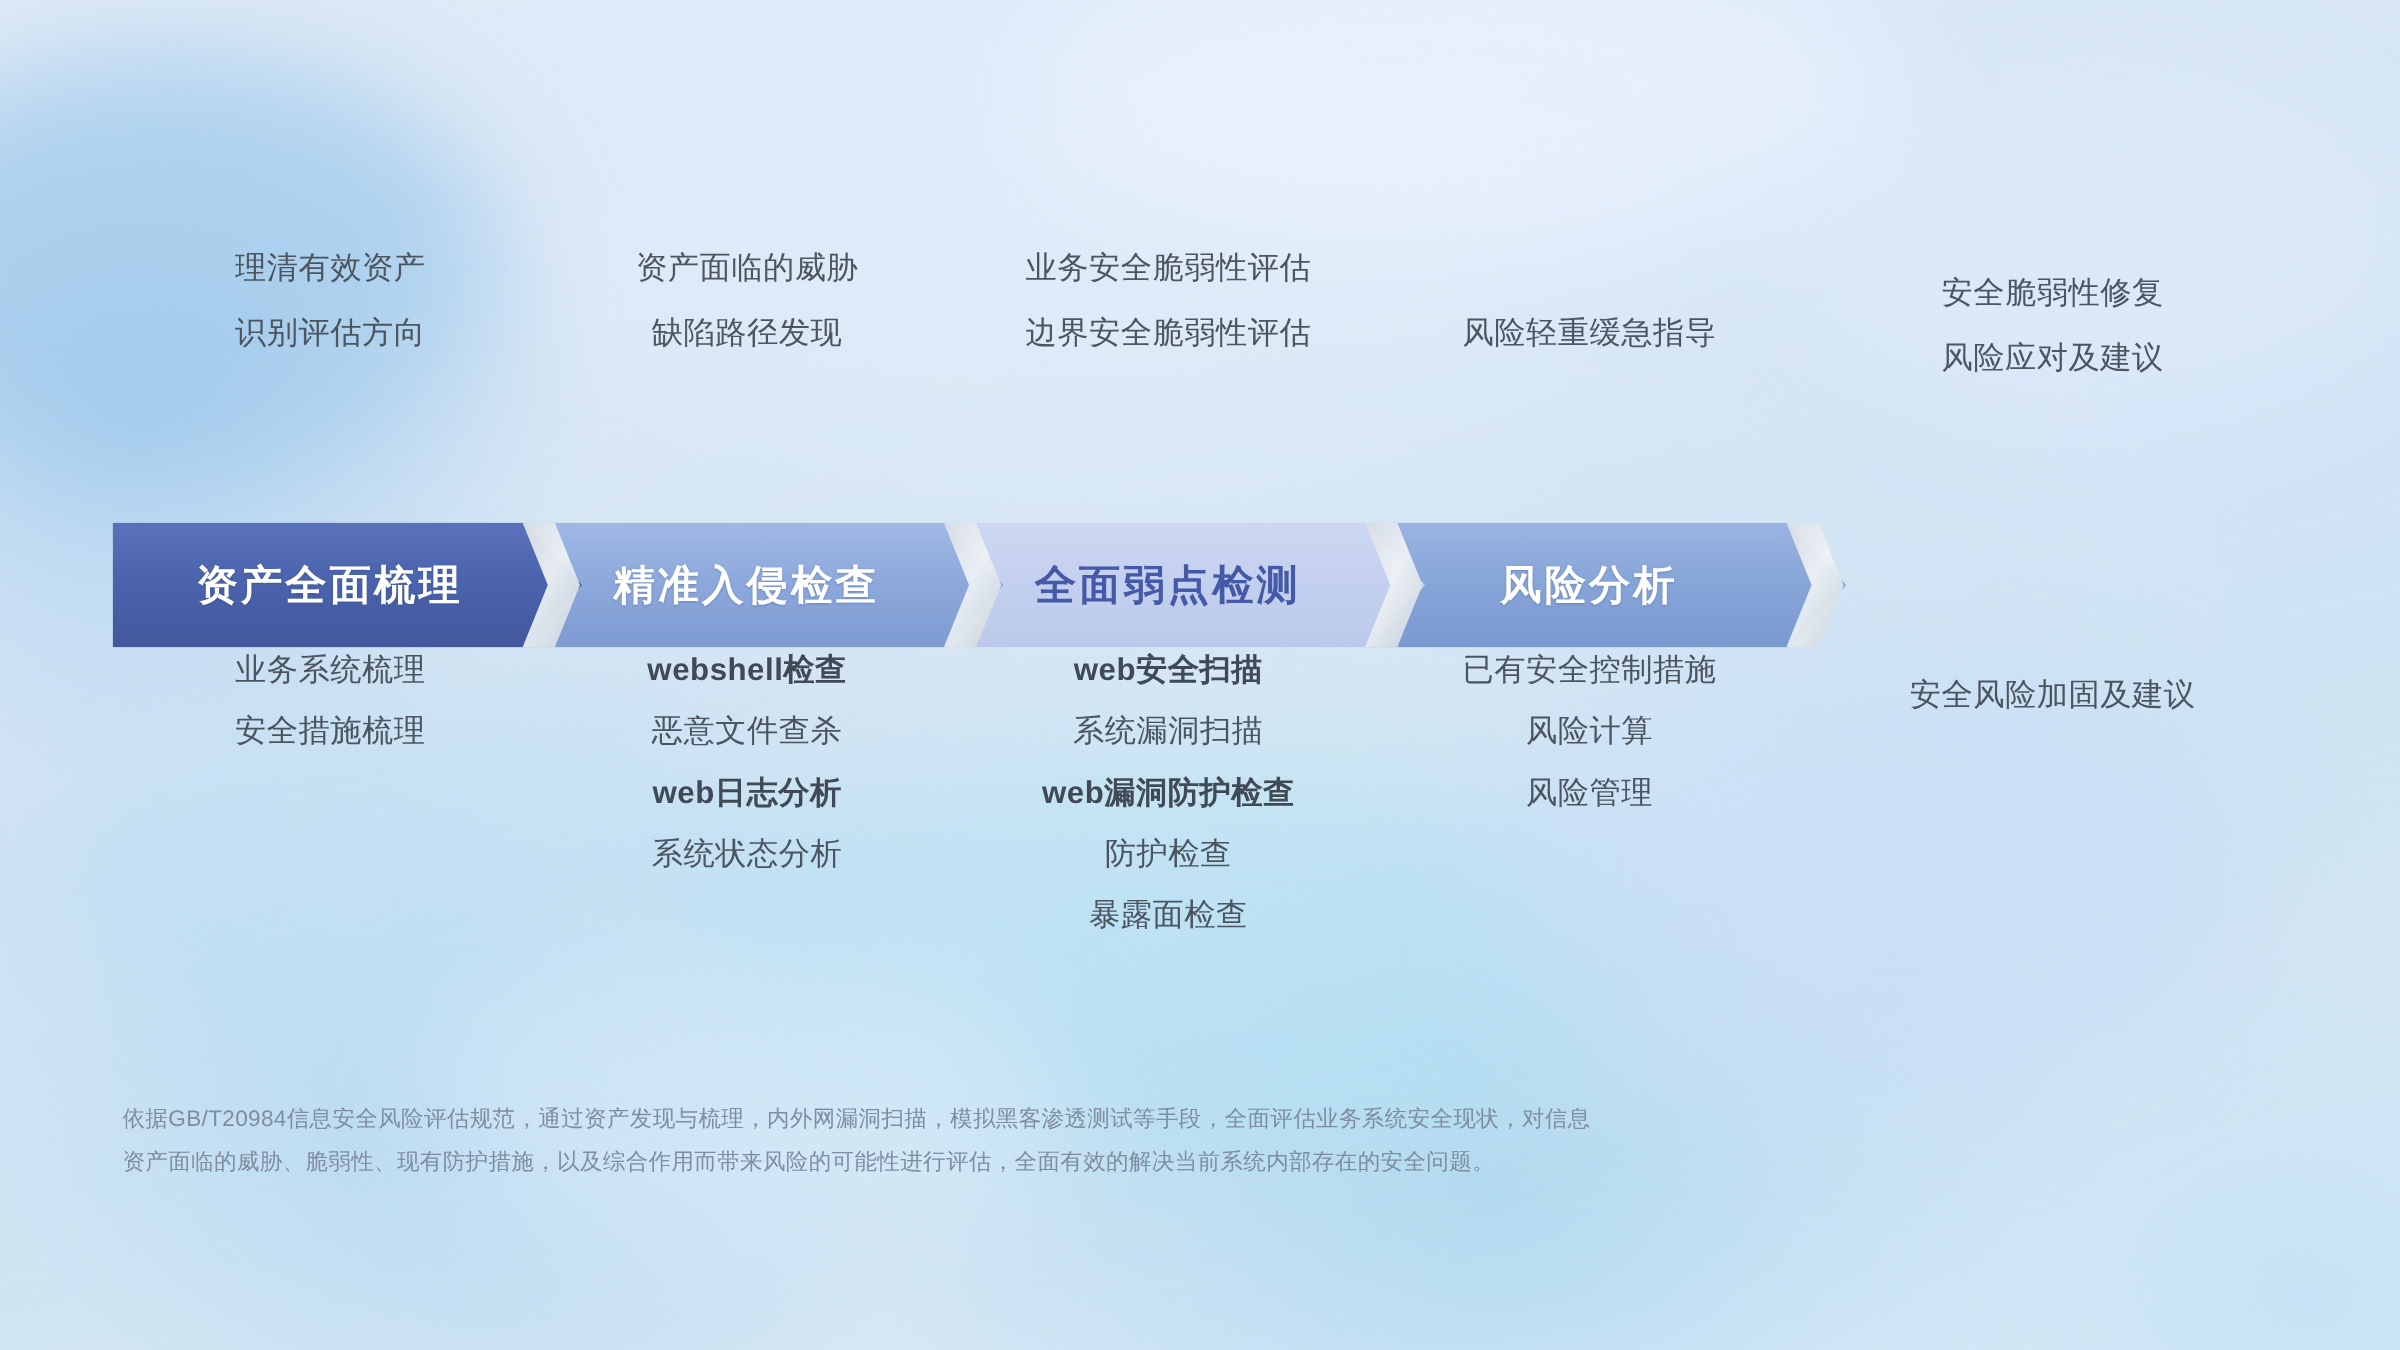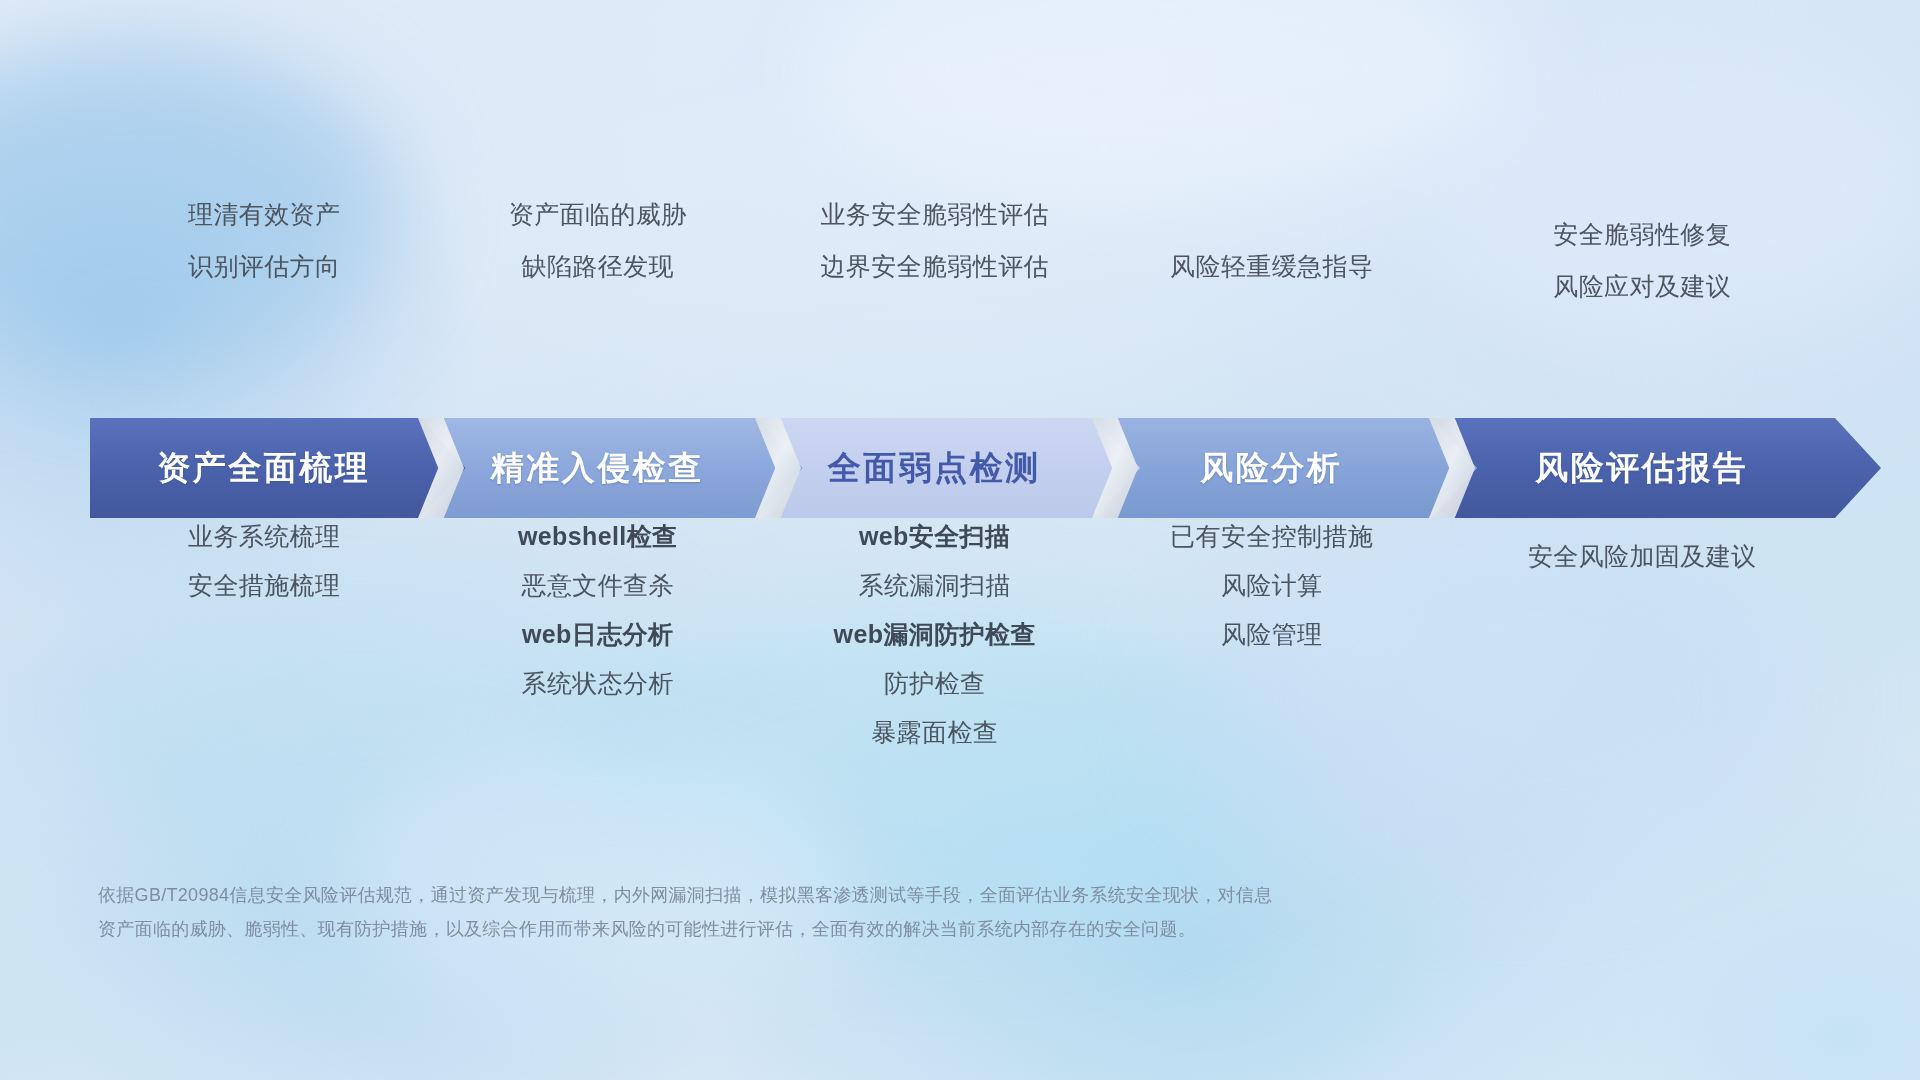--- a/index.html
+++ b/index.html
@@ -181,26 +181,20 @@
       </div>
       <div class="chev light" style="left: 1004px; width: 383px;">
         <div class="shape">
           <i style="background: linear-gradient(rgb(154, 179, 225) 0%, rgb(134, 164, 216) 52%, rgb(122, 153, 208) 100%); clip-path: polygon(0px 0px, 87.9896% 0px, 100% 50%, 87.9896% 100%, 0px 100%, 12.0104% 50%);"></i>
         </div>
         <span class="lbl" style="margin-right: 28.52px;">风险分析</span>
       </div>
       <div class="sep" style="left: 1002px;">
         <i></i>
       </div>
-      <div class="chev light" style="left: 1341px; width: 450px;">
-        <div class="shape">
-          <i style="background: linear-gradient(rgb(90, 114, 187) 0%, rgb(75, 99, 173) 48%, rgb(67, 88, 156) 100%); clip-path: polygon(0px 0px, 89.7778% 0px, 100% 50%, 89.7778% 100%, 0px 100%, 10.2222% 50%);"></i>
-        </div>
-        <span class="lbl" style="margin-right: 28.52px;">风险评估报告</span>
-      </div>
       <div class="sep" style="left: 1339px;">
         <i></i>
       </div>
     </div>
 
   <div id="footer">
     <span class="fl">依据GB/T20984信息安全风险评估规范，通过资产发现与梳理，内外网漏洞扫描，模拟黑客渗透测试等手段，全面评估业务系统安全现状，对信息</span>
     <span class="fl">资产面临的威胁、脆弱性、现有防护措施，以及综合作用而带来风险的可能性进行评估，全面有效的解决当前系统内部存在的安全问题。</span>
   </div>
 </div>

